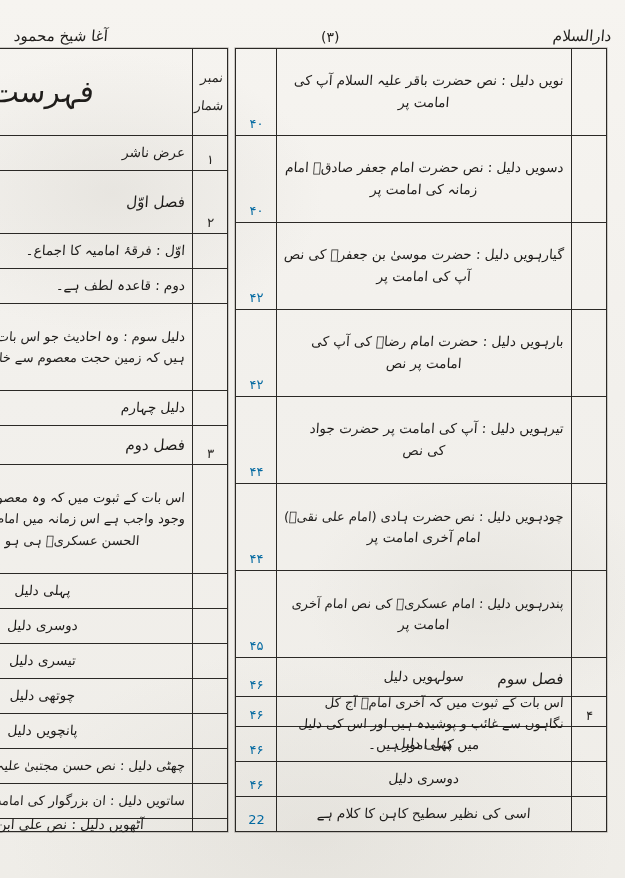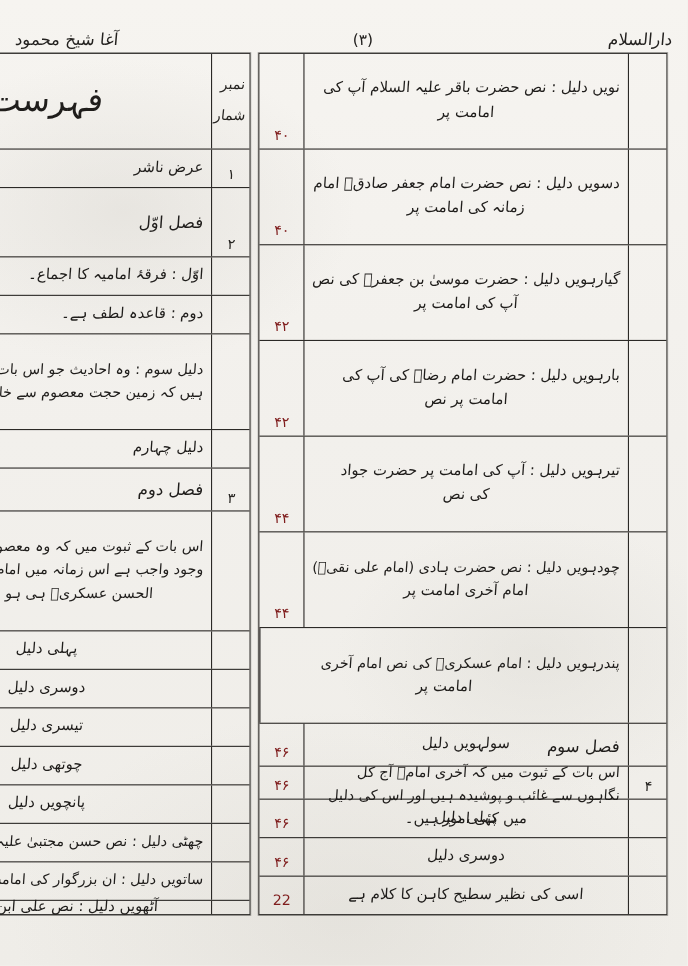--- a/index.html
+++ b/index.html
@@ -64,21 +64,21 @@
     flex:1 1 auto;
     border-left:1.3px solid #2b2926;
     padding:3px 7px 3px 7px;
     display:flex;flex-direction:column;justify-content:center;
     color:#1f1d1b;
   }
   .c-page{
     flex:0 0 40px;
     display:flex;align-items:flex-end;justify-content:center;
     padding-bottom:4px;
-    font-size:13px;color:#7f1d1d;
+    font-size:13px;color:#0369a1;
   }
 
   
   .hdr .c-num,.hdr .c-page{
     align-items:center;padding-bottom:0;
     font-size:13px;line-height:1.45;text-align:center;
     flex-direction:column;justify-content:center;
   }
   .hdr .c-title{
     align-items:center;justify-content:center;
@@ -181,20 +181,21 @@
         </div>
         <div class="c-page">۴۴</div>
       </div>
 
       <div class="trow h3">
         <div class="c-num"></div>
         <div class="c-title">
           <div class="line right wide">پندرہویں دلیل : امام عسکریؑ کی نص امام آخری</div>
           <div class="line center">امامت پر</div>
         </div>
+        <div class="c-page">۴۵</div>
       </div>
 
       <div class="trow h1">
         <div class="c-num"></div>
         <div class="c-title">
           <div class="line center">سولہویں دلیل</div>
         </div>
         <div class="c-page">۴۶</div>
       </div>
 

